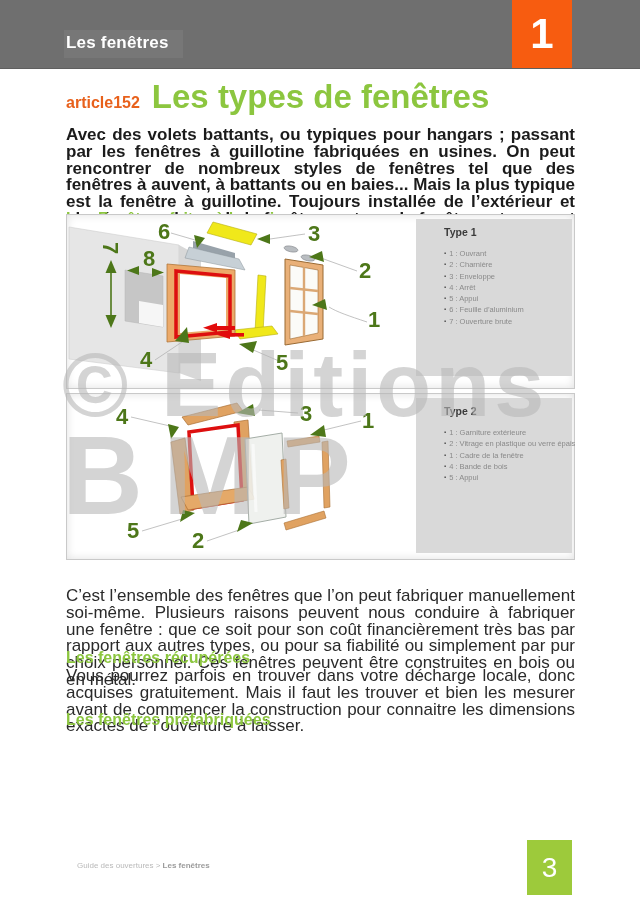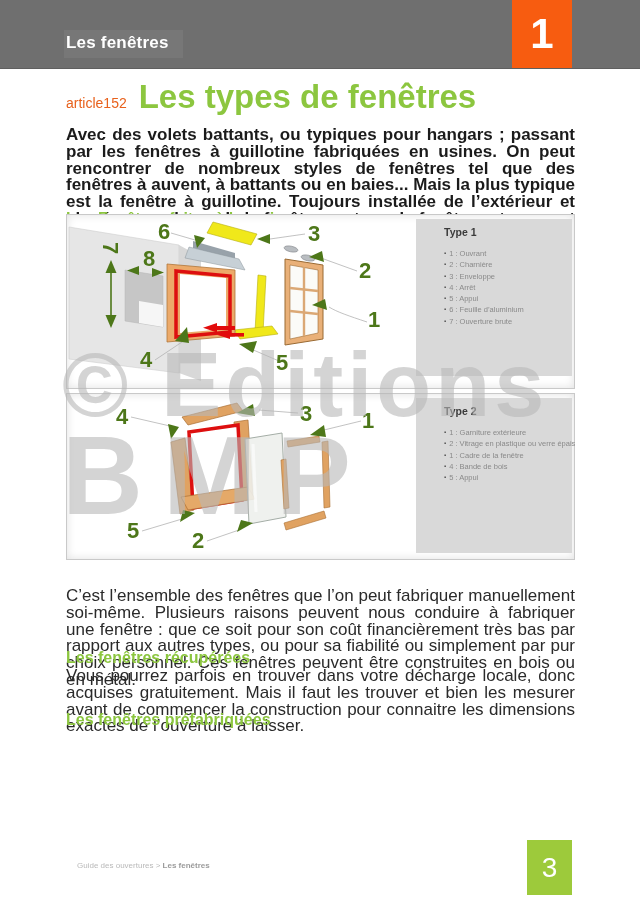--- a/index.html
+++ b/index.html
@@ -11,21 +11,21 @@
               border-bottom:1px solid #5f5f5f;}
   .header-title{position:absolute;left:64px;top:30px;color:#ffffff;font-weight:bold;
                 font-size:17px;letter-spacing:.2px;background:rgba(255,255,255,0.06);
                 padding:3px 14px 5px 2px;}
   .chapter-box{position:absolute;left:512px;top:0;width:60px;height:68px;background:#f75c10;
                display:flex;align-items:center;justify-content:center;}
   .chapter-box span{color:#ffffff;font-weight:bold;font-size:42px;line-height:1;}
 
   
   .article-row{position:absolute;left:66px;top:80px;display:flex;align-items:baseline;gap:12px;}
-  .article-tag{color:#e8611c;font-weight:normal;font-size:14px;}
+  .article-tag{color:#e8611c;font-weight:bold;font-size:16px;}
   .page-title{color:#8cc63f;font-weight:bold;font-size:33px;line-height:1.05;}
 
   .para{position:absolute;left:66px;width:509px;color:#2a2a2a;font-size:17px;
         line-height:16.8px;text-align:justify;}
   .para.bold{font-weight:bold;color:#1b1b1b;}
   .intro{top:110px;}
   .body1{top:571px;}
   .body2{top:651px;}
   .body3{top:714px;}
 

